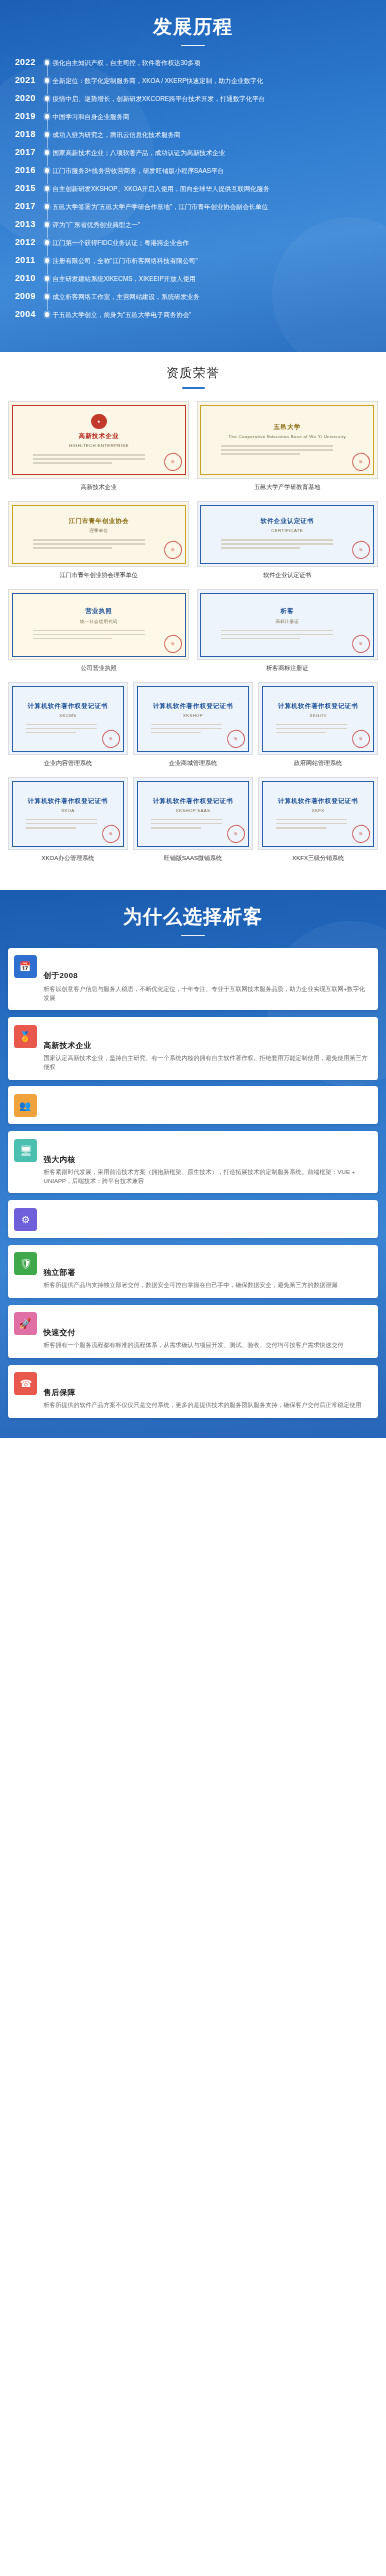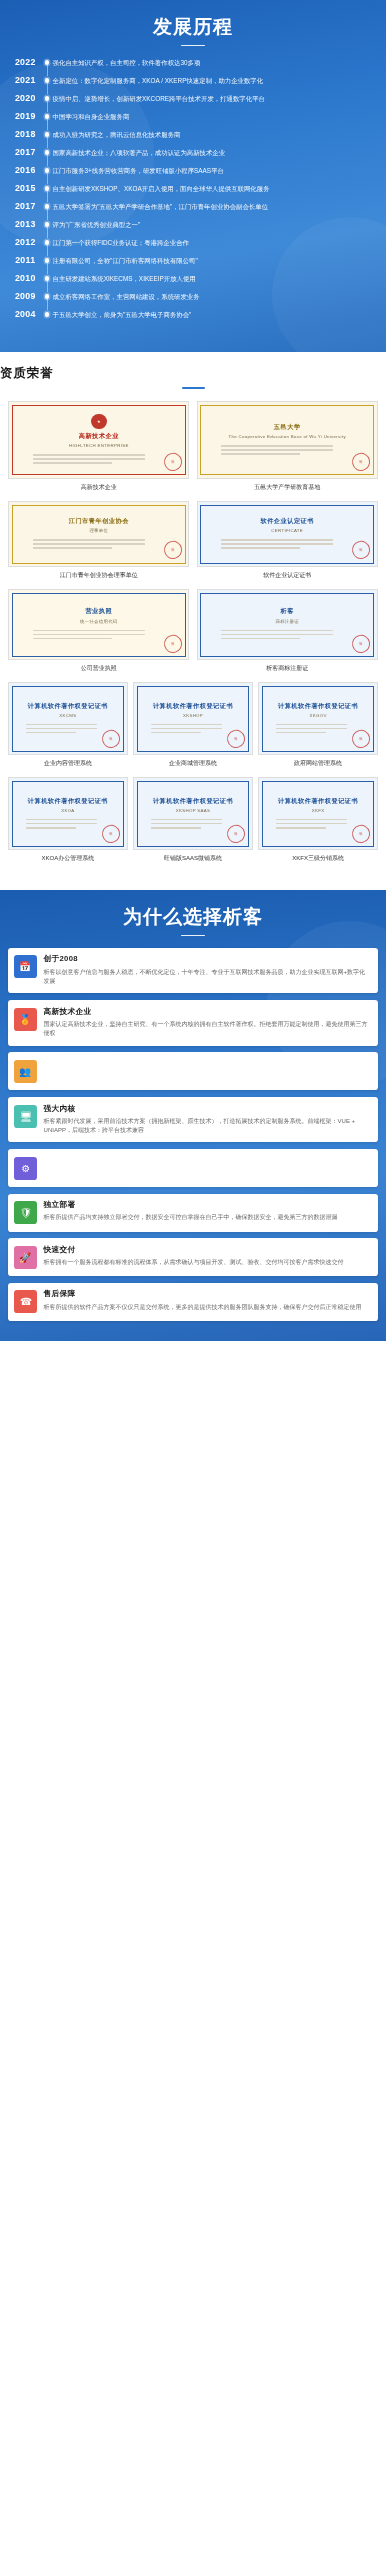--- a/index.html
+++ b/index.html
@@ -97,24 +97,24 @@
     opacity: .97;
     padding-right: 3.1px;
   }
 
   
   .sec-honor {
     background: #ffffff;
     padding: 13.4px 0 17.5px 0;
   }
   .sec-title-dark {
-    text-align: left;
+    text-align: center;
     color: #1a1a1a;
     font-size: 12.4px;
-    font-weight: bold;
+    font-weight: normal;
     letter-spacing: 1px;
   }
   .title-underline-dark {
     width: 23px; height: 1.5px;
     background: #2b77cc;
     margin: 5.2px auto 12.4px auto;
     border-radius: 1px;
   }
   .cert-grid-2 {
     display: flex;
@@ -222,21 +222,21 @@
     box-shadow: 0 1px 3.1px rgba(0,0,0,0.12);
   }
   .why-icon {
     flex: 0 0 23px;
     height: 23px;
     border-radius: 3.1px;
     display: flex; align-items: center; justify-content: center;
     margin-right: 6.2px;
     margin-top: 1px;
   }
-  .why-body { flex: 1; }
+  .why-body { flex: 1; margin-top: 17px; }
   .why-title {
     font-size: 7.7px; font-weight: bold; color: #1b1b1b;
     margin-bottom: 3.1px; letter-spacing: 0.3px;
   }
   .why-desc {
     font-size: 6px; line-height: 9.3px; color: #666;
   }
   .why-card:last-child { margin-bottom: 0; }
 </style>
 </head>

